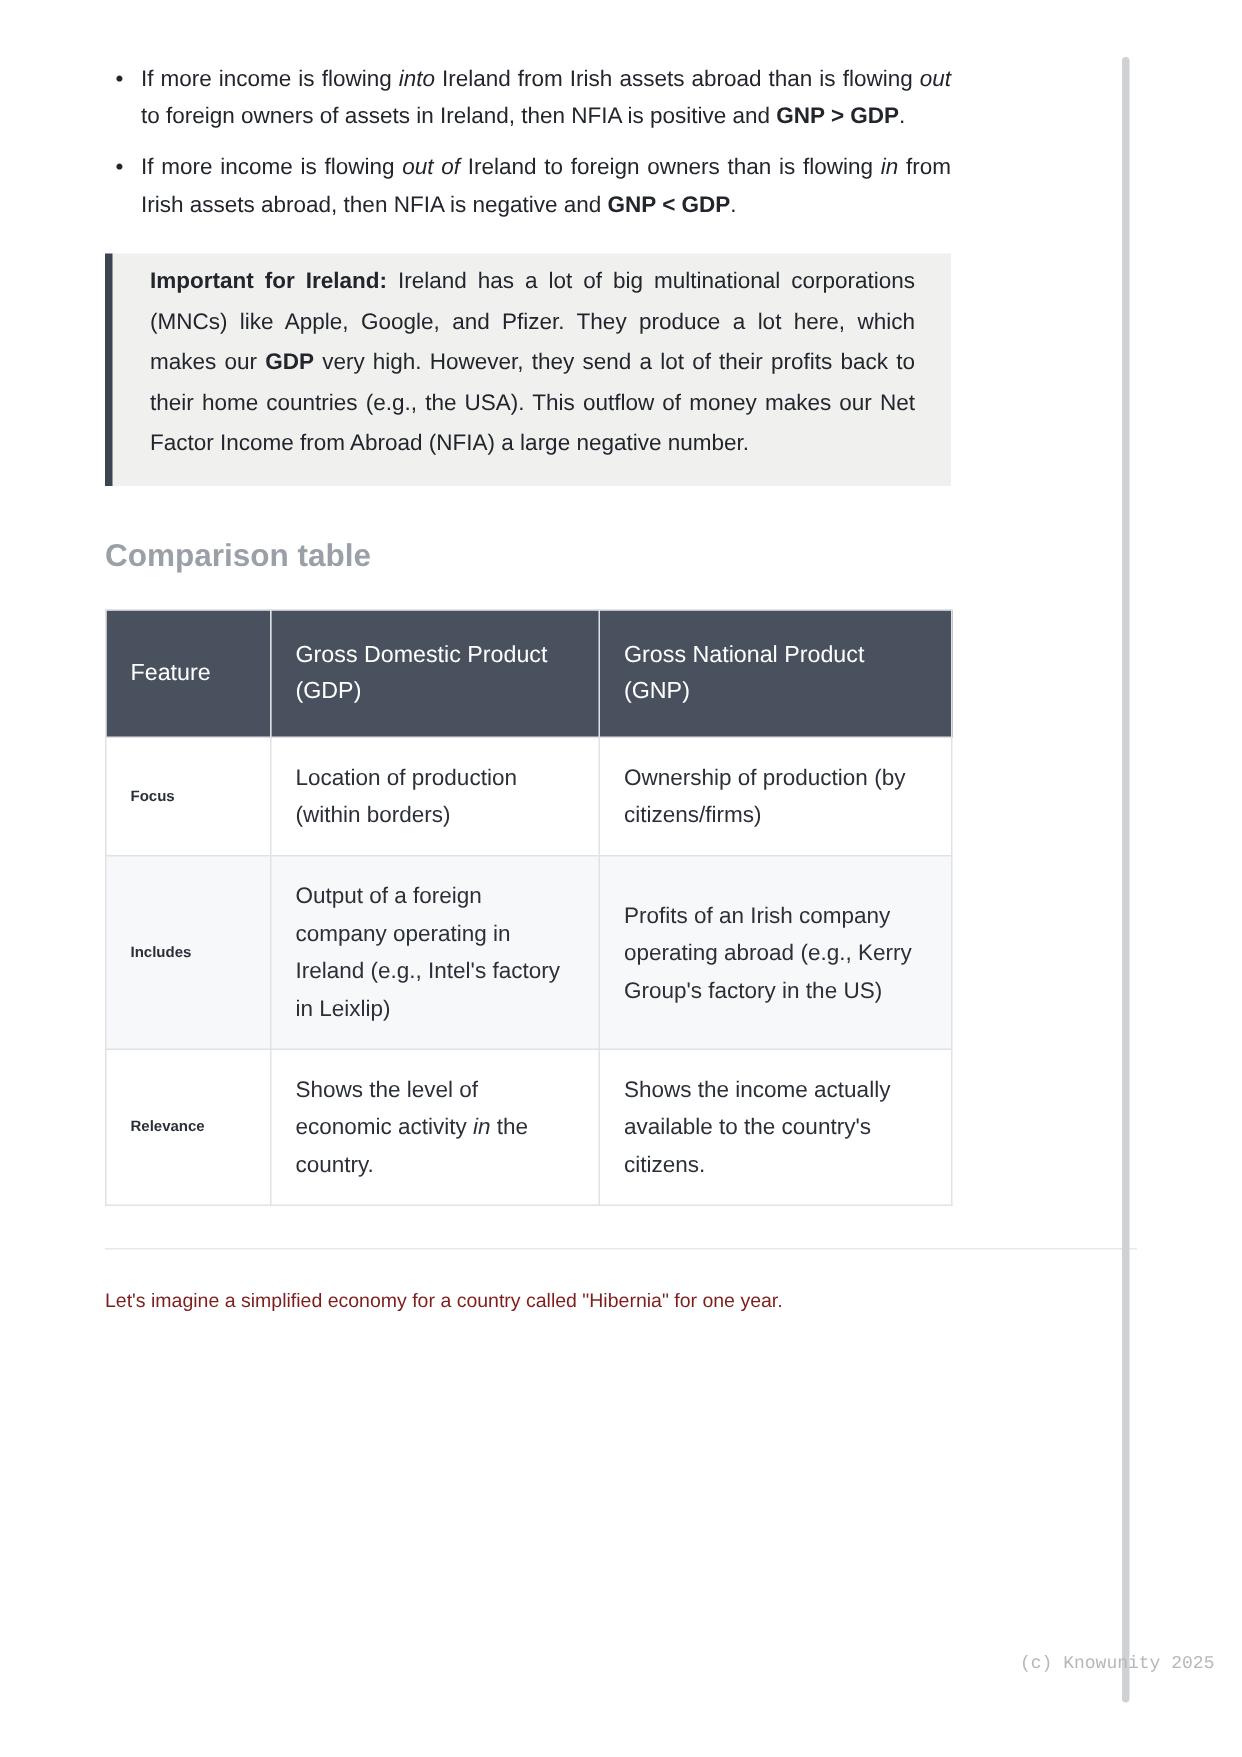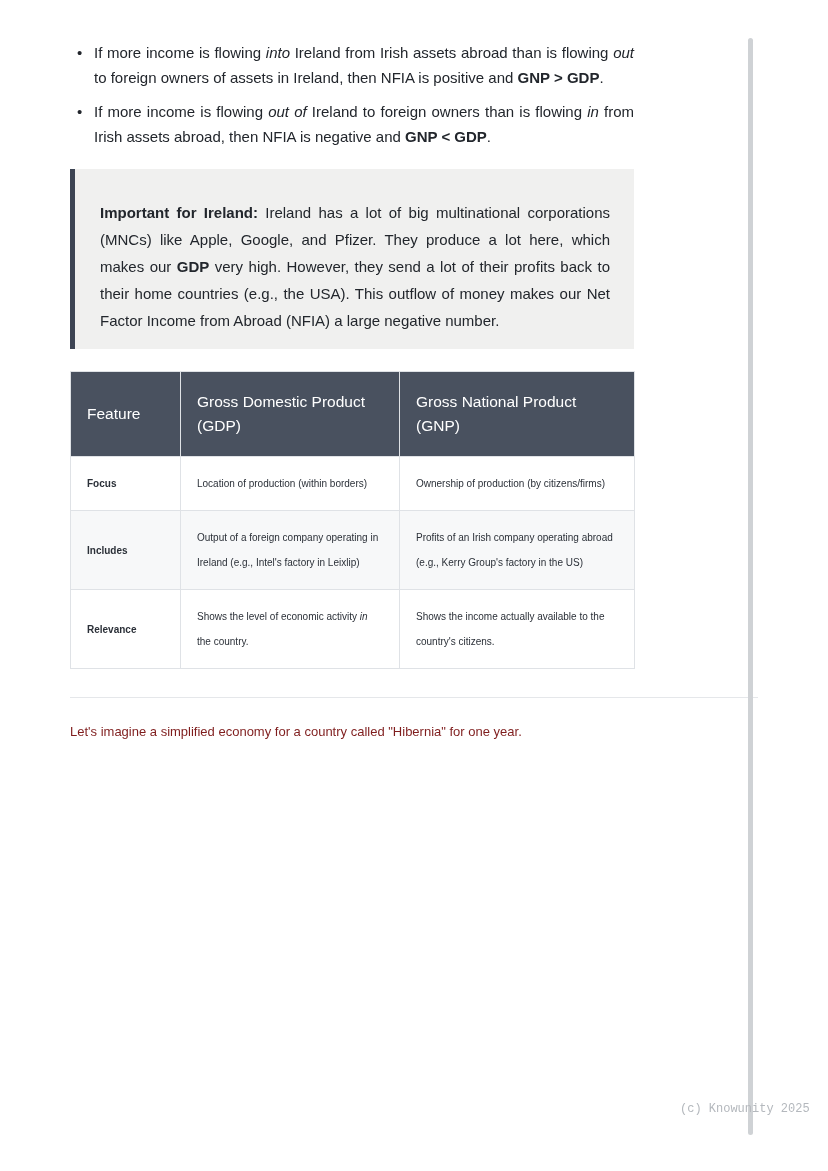--- a/index.html
+++ b/index.html
@@ -26,21 +26,21 @@
     color: #22262c;
   }
   .bullets li .marker { position: absolute; left: 7px; top: 0; font-size: 15px; }
 
   
   .callout {
     width: 564px;
     margin-top: 20px;
     background: #f0f0ef;
     border-left: 5px solid #3d4453;
-    padding: 30px 24px 15px 25px;
+    padding: 5px 24px 15px 25px;
     font-size: 15px;
     line-height: 27px;
     text-align: justify;
     color: #22262c;
   }
   .callout .para { margin: 0; }
 
   
   .h-comparison {
     margin-top: 34px;
@@ -74,21 +74,21 @@
     font-size: 15.5px;
     line-height: 24px;
     text-align: left;
     vertical-align: middle;
     padding: 18px 16px;
     border: 1px solid #dfe2e6;
   }
   table.comparison td {
     border: 1px solid #dfe2e6;
     padding: 14px 16px;
-    font-size: 10px;
+    font-size: 15px;
     line-height: 25px;
     vertical-align: middle;
     color: #2b3038;
     background: #ffffff;
   }
   table.comparison tbody tr:nth-child(even) td { background: #f7f8f9; }
   table.comparison td.feature { font-weight: 700; font-size: 10px; color: #2b3038; }
 
   
   .divider {
@@ -143,20 +143,21 @@
       <li>
         <span class="marker">•</span>
         <span><span>If more income is flowing </span><span class="i">out of</span><span> Ireland to foreign owners than is flowing </span><span class="i">in</span><span> from Irish assets abroad, then NFIA is negative and </span><span class="b">GNP &lt; GDP</span><span>.</span></span>
       </li>
     </ul>
 
     <div class="callout">
       <div class="para"><span class="b">Important for Ireland:</span><span> Ireland has a lot of big multinational corporations (MNCs) like Apple, Google, and Pfizer. They produce a lot here, which makes our </span><span class="b">GDP</span><span> very high. However, they send a lot of their profits back to their home countries (e.g., the USA). This outflow of money makes our Net Factor Income from Abroad (NFIA) a large negative number.</span></div>
     </div>
 
+    <h2 class="h-comparison">Comparison table</h2>
 
     <table class="comparison">
       <colgroup>
           <col class="c1">
           <col class="c2">
           <col class="c3">
         </colgroup>
       <thead>
         <tr>
           <th>Feature</th>

